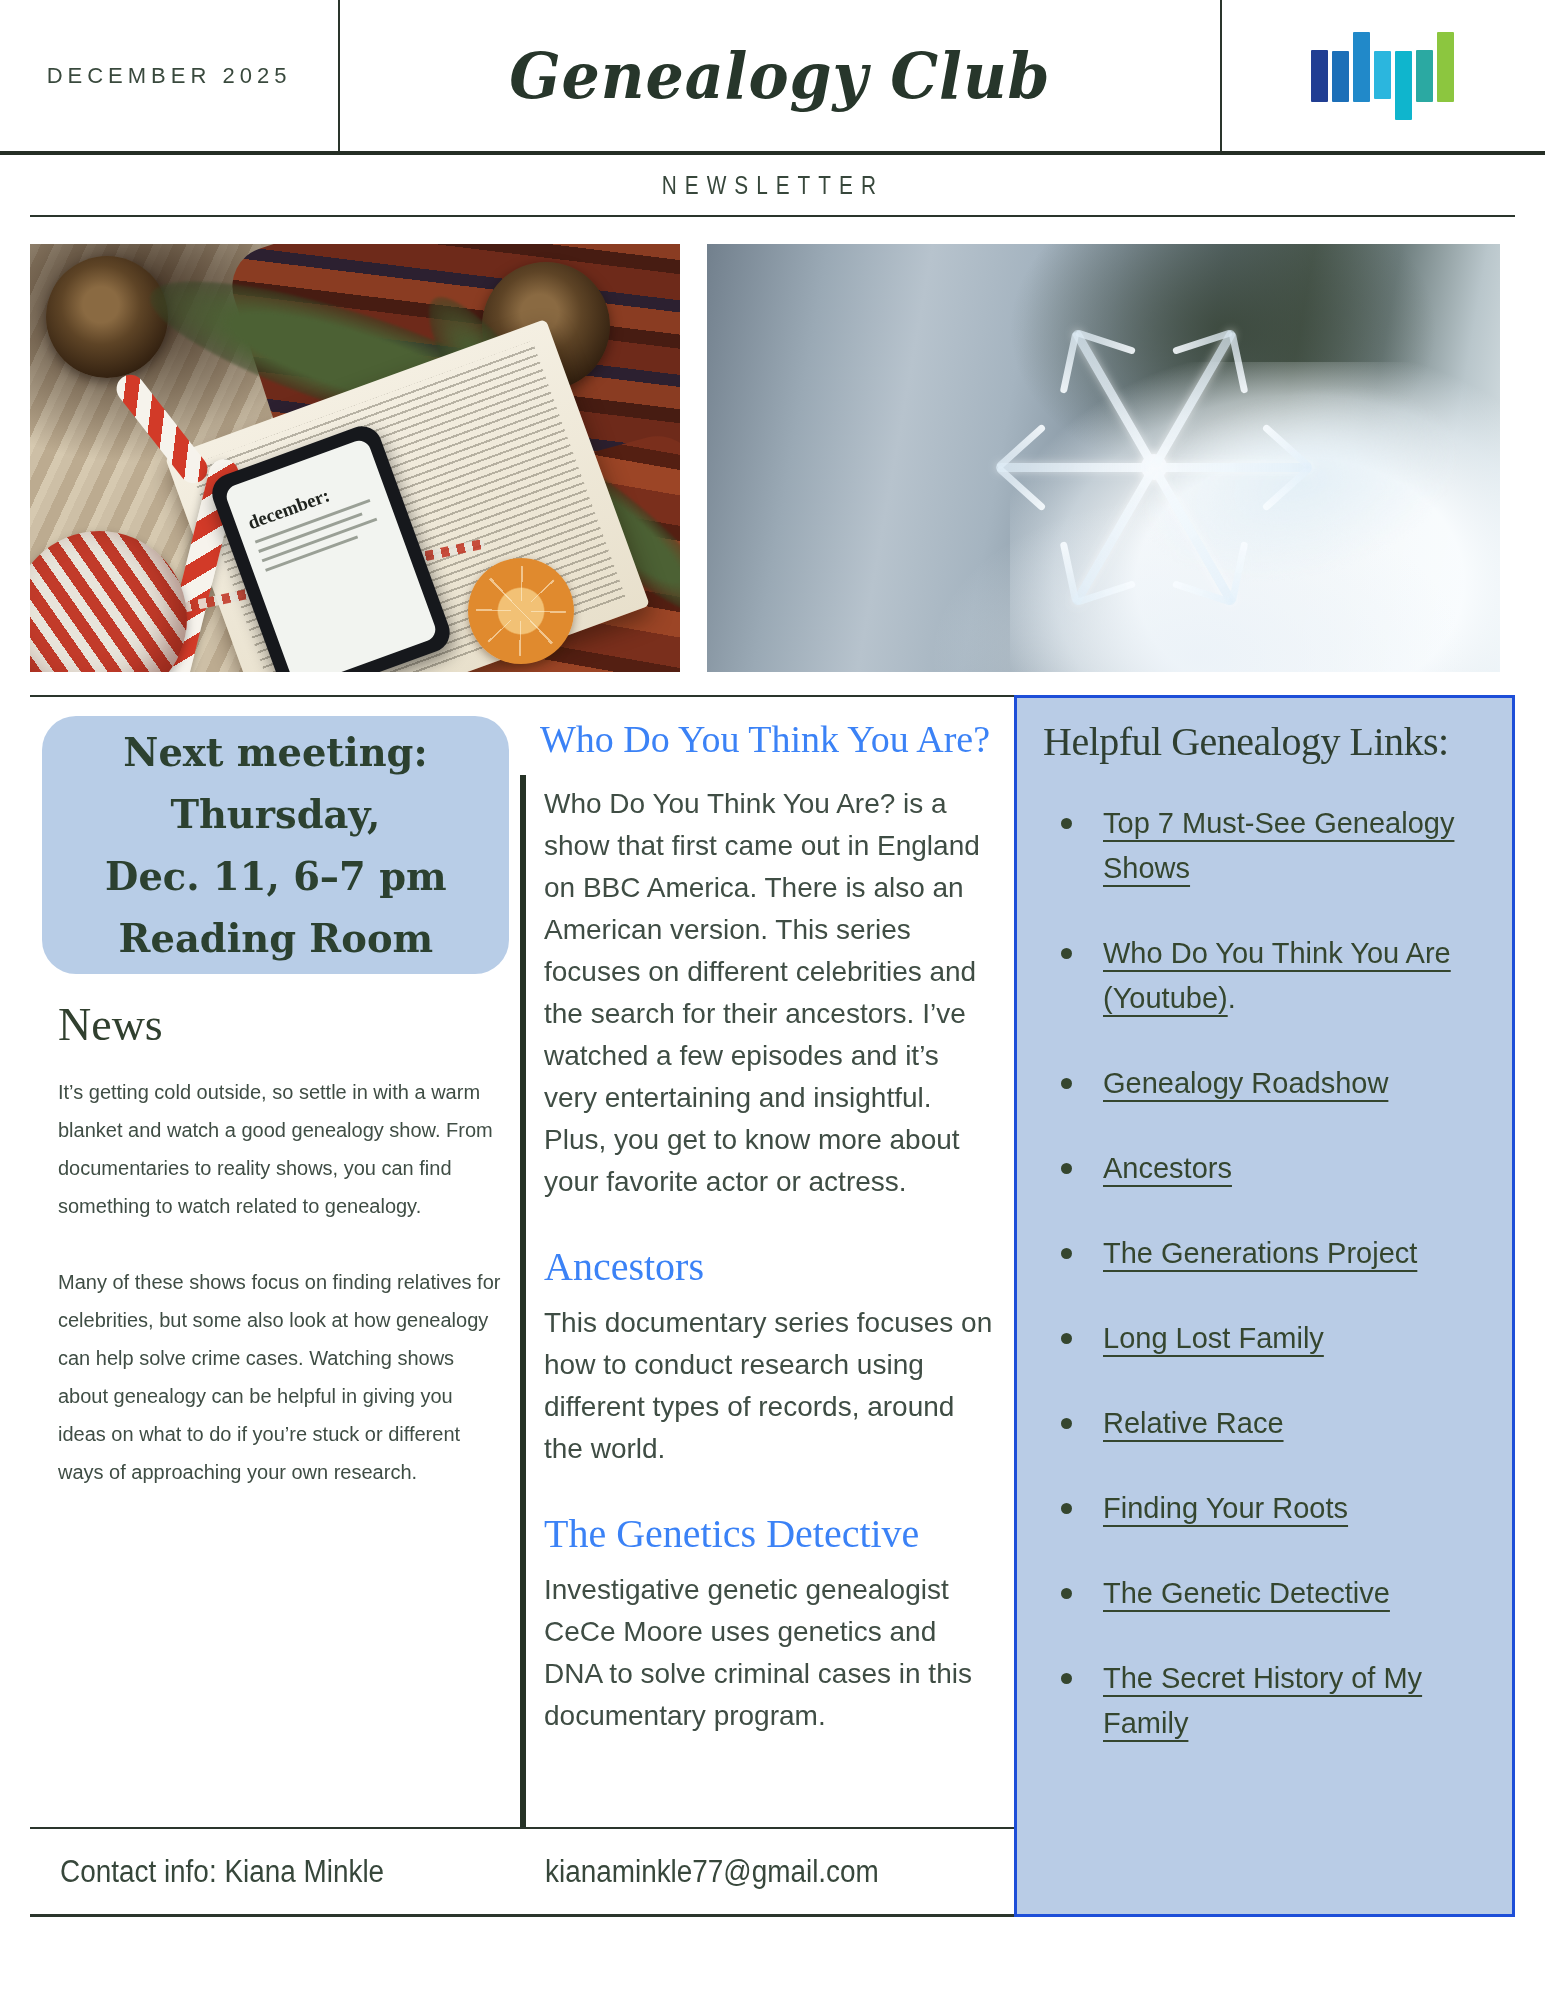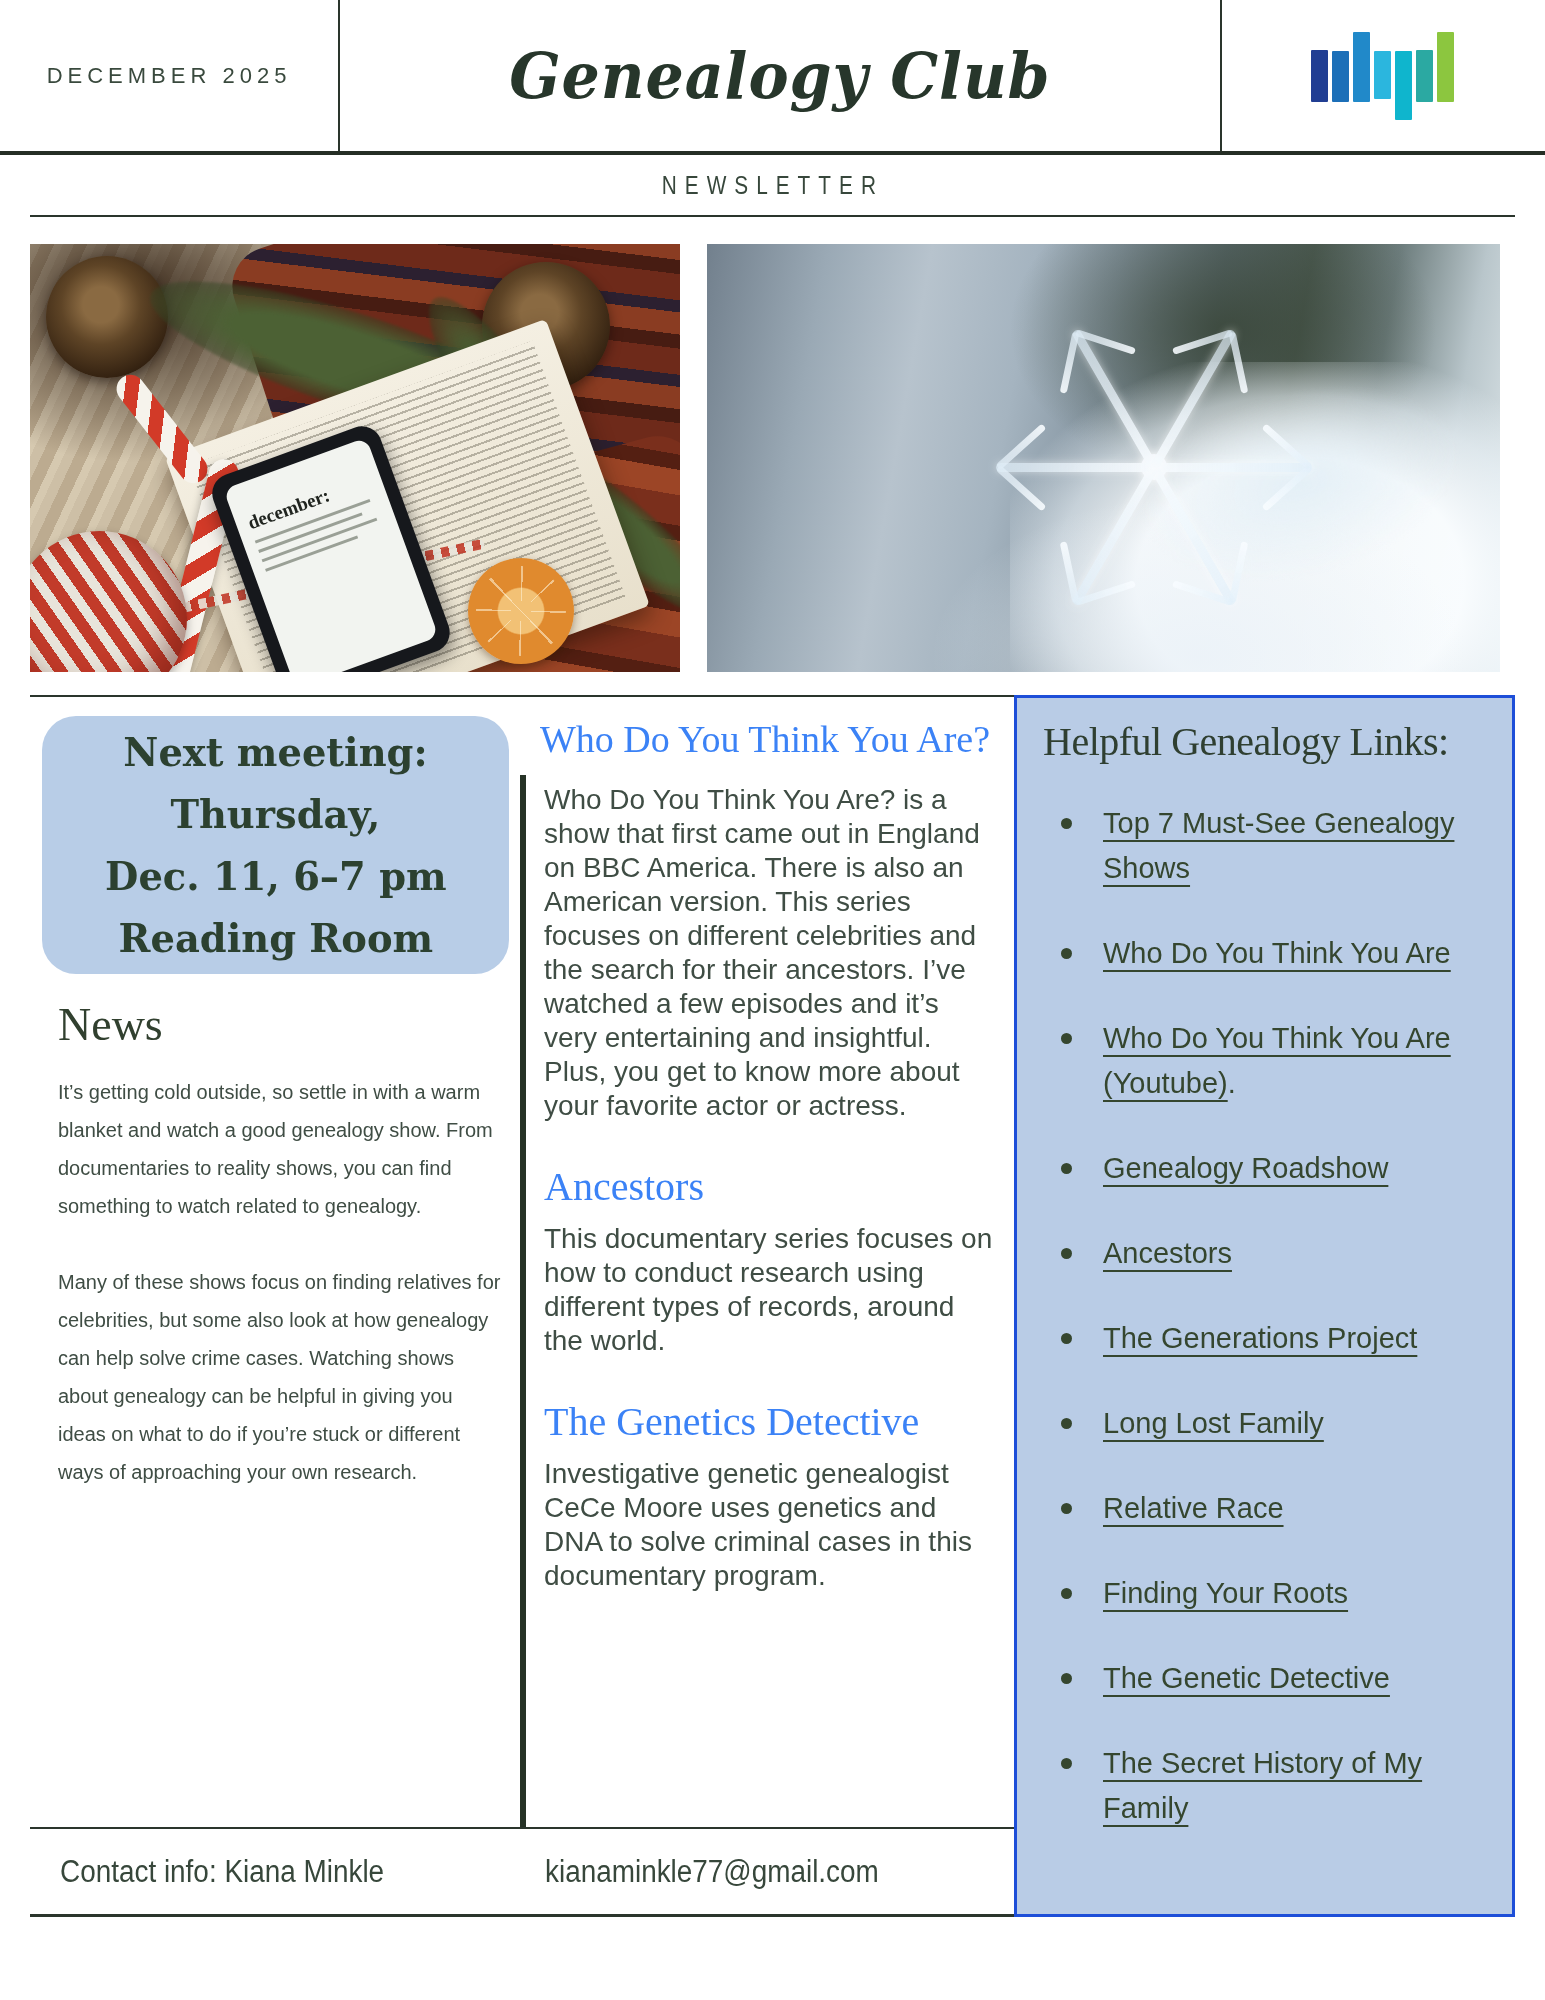--- a/index.html
+++ b/index.html
@@ -95,21 +95,21 @@
     display:flex; flex-direction:column; align-items:center; justify-content:center; text-align:center; }
   .meeting-line { font-family:"DejaVu Serif", serif; font-weight:bold; font-size:40px; line-height:62px; color:#2c4130; transform:scaleX(.96); }
   .news-h { margin:24px 0 0 28px; font-family:"Liberation Serif", serif; font-weight:normal; font-size:46px; color:#31402f; }
   .col1 p { width:445px; margin:22px 0 0 28px; font-size:20px; line-height:38px; color:#3f4d44; }
   .col1 p + p { margin-top:38px; }
 
   .col2 { width:494px; padding-top:20px; display:flex; flex-direction:column; }
   .sec-h { font-family:"Liberation Serif", serif; font-weight:normal; color:#3b82f6; }
   .wdytya-h { font-size:38px; margin:0 0 14px 20px; }
   .accent-wrap { flex:1; border-left:6px solid #263226; padding:8px 0 0 18px; }
-  .accent-wrap p { width:450px; font-size:28px; line-height:34px; color:#3f4d44; }
+  .accent-wrap p { width:450px; font-size:28px; line-height:42px; color:#3f4d44; }
   .accent-wrap .sec-h { font-size:40px; margin:40px 0 12px 0; }
 
   .panel { width:501px; height:100%; background:#b9cce6; border:3px solid #1d4ed8; padding:20px 20px 0 26px; overflow:hidden; }
   .panel-h { font-family:"Liberation Serif", serif; font-weight:normal; font-size:40px; letter-spacing:-.5px; color:#2f3f31; }
   .panel ul { list-style:none; margin:36px 0 0 0; padding:0 0 0 16px; }
   .panel li { position:relative; padding-left:44px; font-size:29px; line-height:45px; margin-bottom:40px; color:#35462f; }
   .panel li::before { content:""; position:absolute; left:2px; top:17px; width:11px; height:11px; border-radius:50%; background:#35462f; }
   .link { text-decoration:underline; text-decoration-thickness:2px; text-underline-offset:7px; cursor:pointer; }
 
   .contact-bar { height:90px; border-top:2px solid #2a352c; border-bottom:3px solid #2a352c; position:relative; display:flex; align-items:center; }
@@ -216,21 +216,20 @@
       <div class="contact-bar">
         <span class="contact-label">Contact info: Kiana Minkle</span>
         <span class="contact-email">kianaminkle77@gmail.com</span>
       </div>
     </div>
 
     <div class="panel">
       <h2 class="panel-h">Helpful Genealogy Links:</h2>
       <ul>
         <li><span class="link">Top 7 Must-See Genealogy Shows</span></li>
-        <li><span class="link">Who Do You Think You Are</span></li>
         <li><span class="link">Who Do You Think You Are (Youtube)</span><span>.</span></li>
         <li><span class="link">Genealogy Roadshow</span></li>
         <li><span class="link">Ancestors</span></li>
         <li><span class="link">The Generations Project</span></li>
         <li><span class="link">Long Lost Family</span></li>
         <li><span class="link">Relative Race</span></li>
         <li><span class="link">Finding Your Roots</span></li>
         <li><span class="link">The Genetic Detective</span></li>
         <li><span class="link">The Secret History of My Family</span></li>
       </ul>

